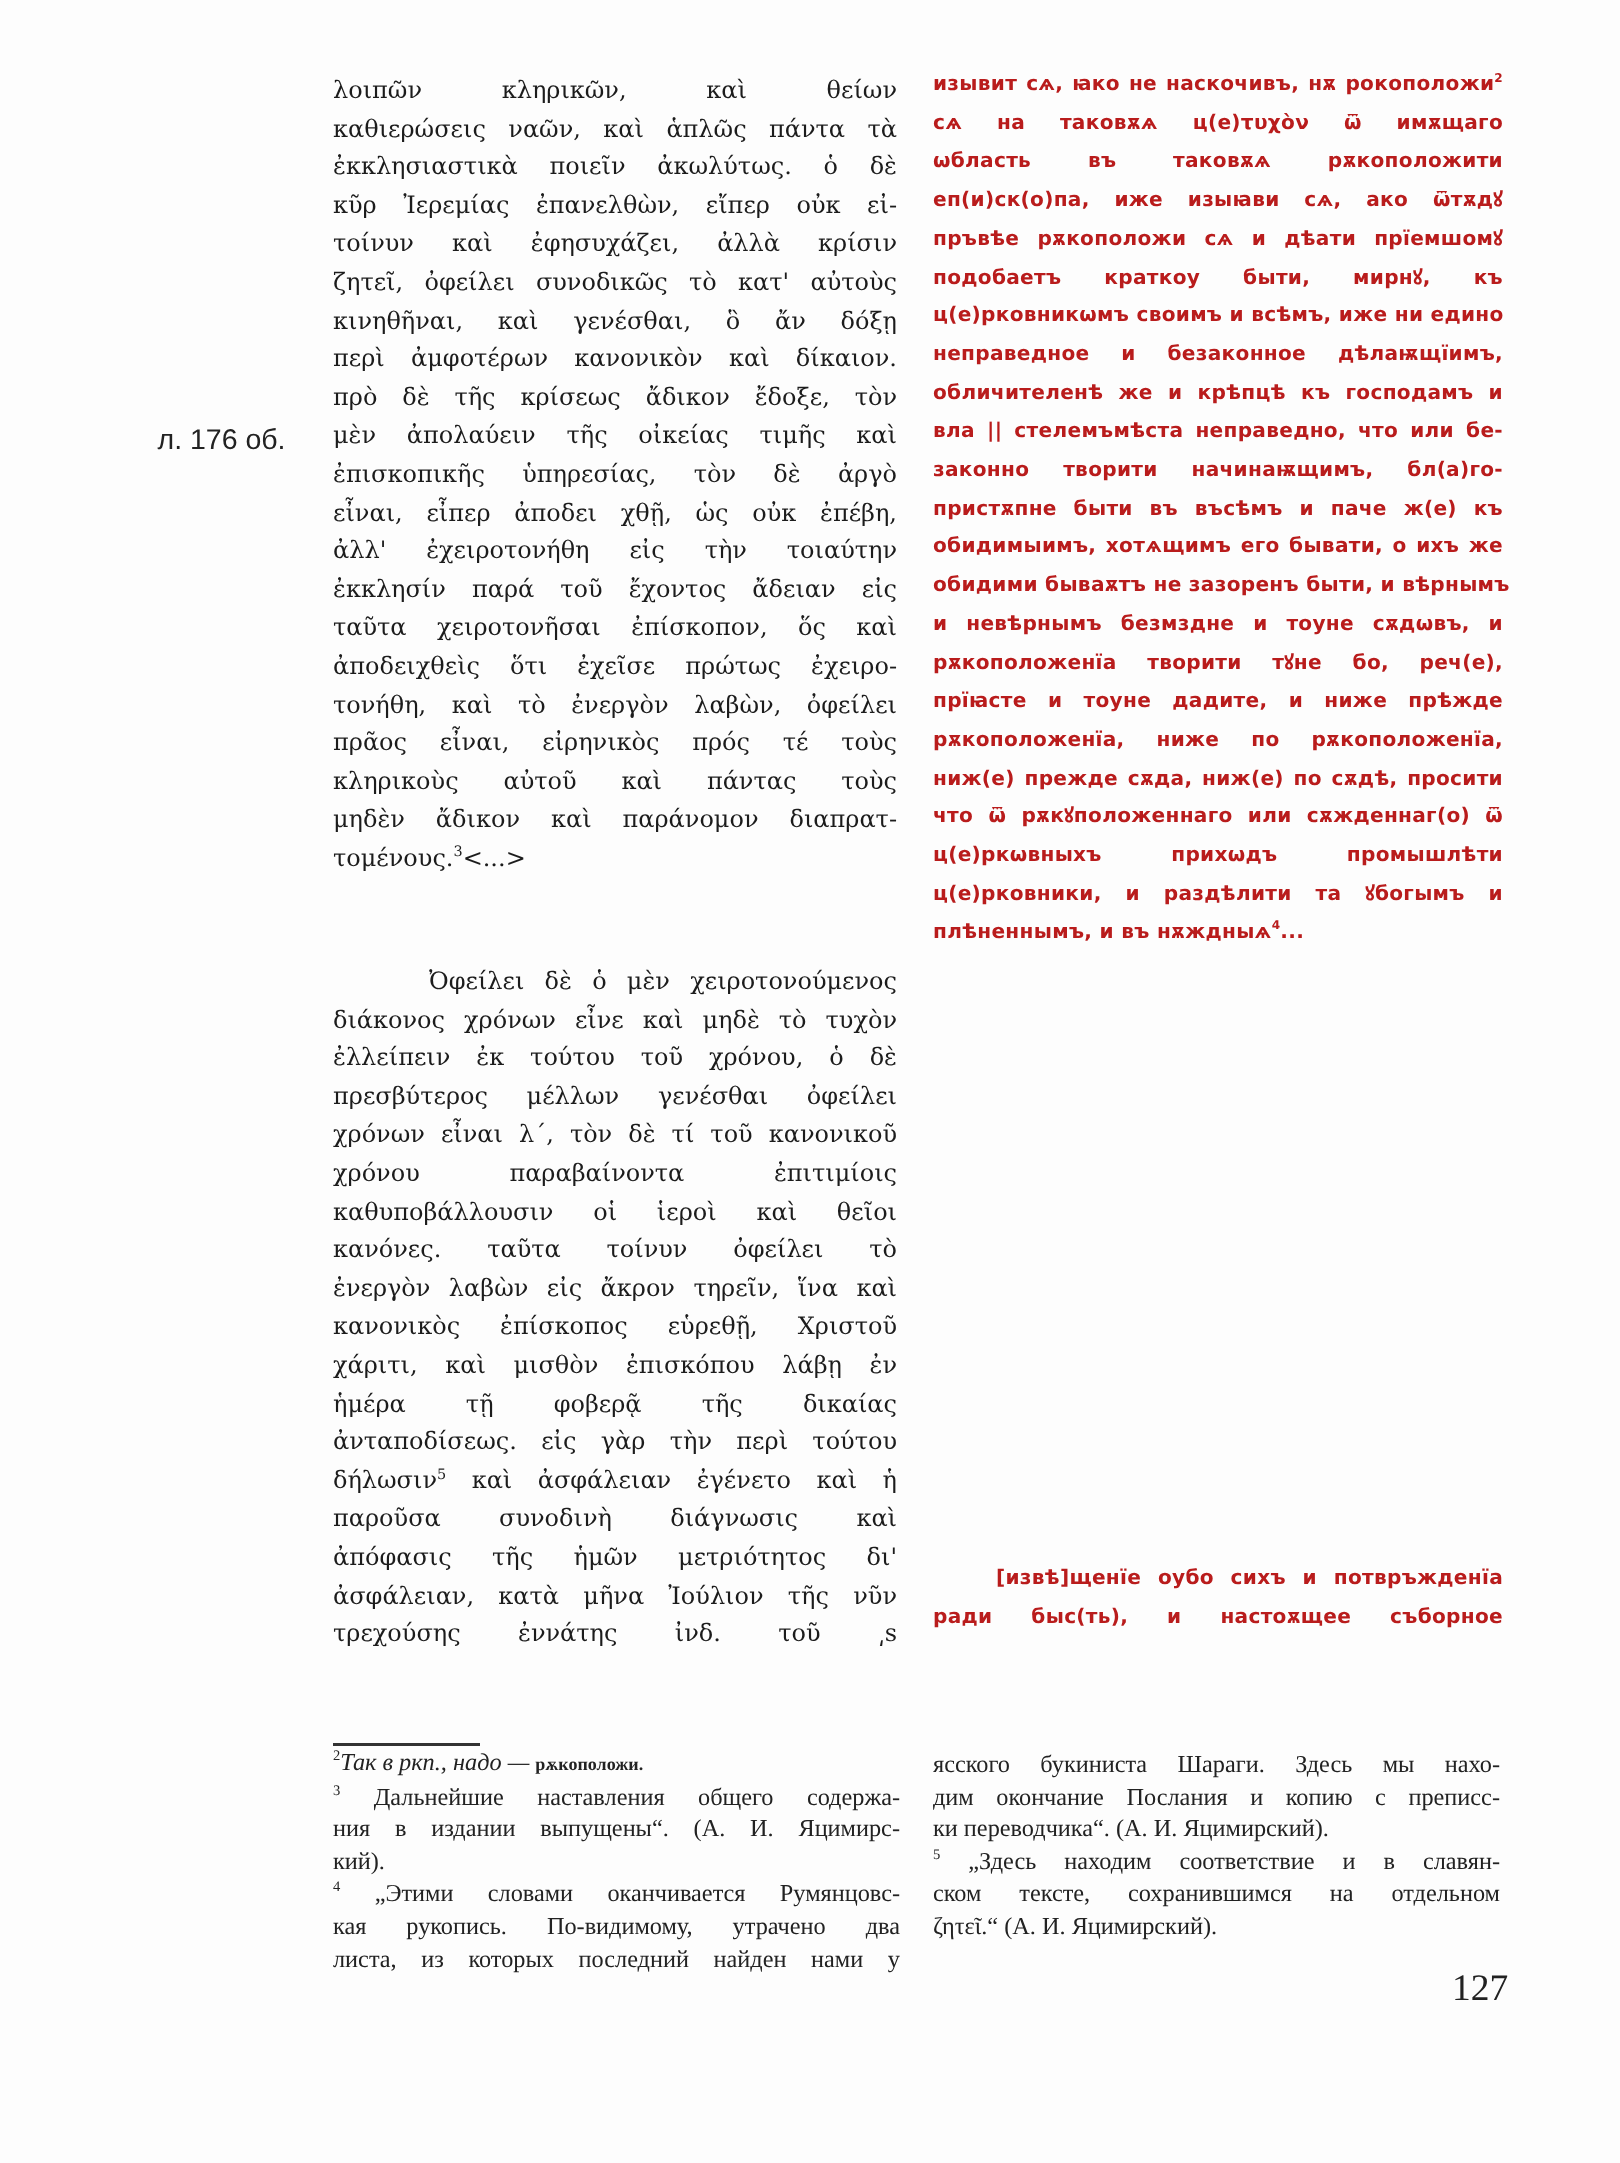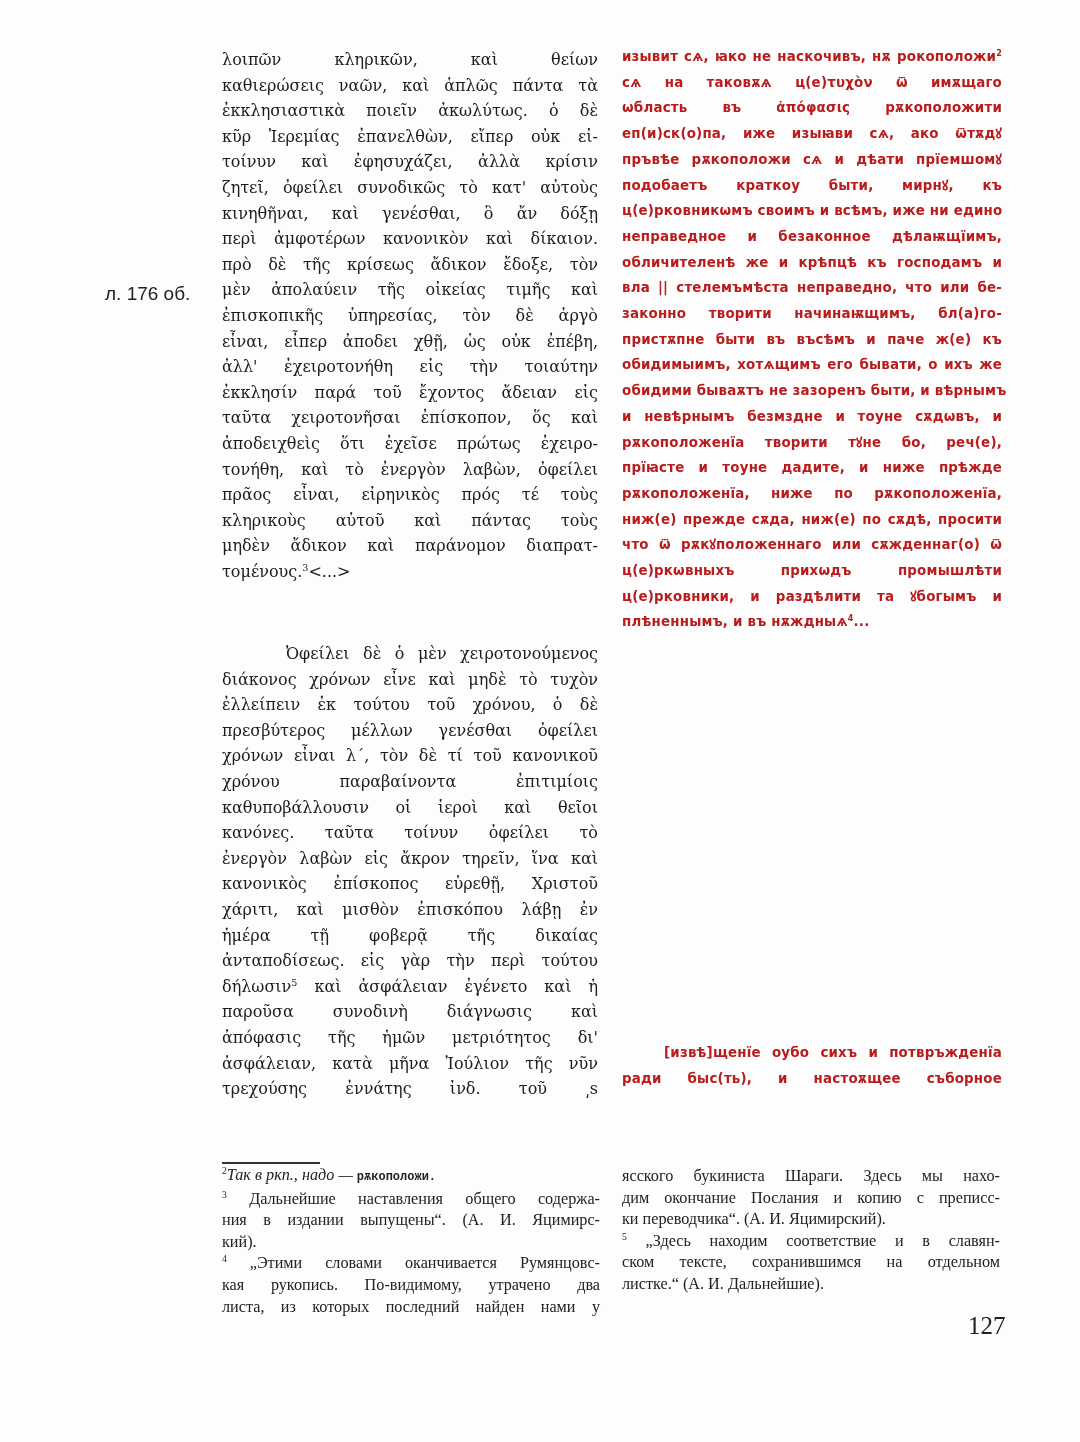--- a/index.html
+++ b/index.html
@@ -76,21 +76,21 @@
       font-size: 16.2px;
       line-height: 21.6px;
       color: #222;
       width: 378px;
     }
     .fn-left { left: 222px; top: 1165px; }
     .fn-right { left: 622px; top: 1166px; width: 378px; }
     .fn-col .line { display: block; white-space: nowrap; text-align: justify; text-align-last: justify; }
     .fn-col .line.last { text-align-last: left; }
     .fn-col .italic { font-style: italic; }
-    .fn-col .slav { font-family: Liberation Mono, monospace; font-weight: bold; font-size: 12px; margin-top: 24px; }
+    .fn-col .slav { font-family: Liberation Serif, serif; font-weight: bold; font-size: 12px; margin-top: 24px; }
     sup { font-size: 0.6em; line-height: 0; vertical-align: super; }
 
     .page-number {
       position: absolute;
       left: 968px;
       top: 1312px;
       font-family: "Liberation Serif", serif;
       font-size: 25px;
       color: #222;
     }
@@ -143,21 +143,21 @@
     <span class="line"><span>δήλωσιν</span><sup>5</sup><span> καὶ ἀσφάλειαν ἐγένετο καὶ ἡ</span></span>
     <span class="line">παροῦσα συνοδινὴ διάγνωσις καὶ</span>
     <span class="line">ἀπόφασις τῆς ἡμῶν μετριότητος δι'</span>
     <span class="line">ἀσφάλειαν, κατὰ μῆνα Ἰούλιον τῆς νῦν</span>
     <span class="line">τρεχούσης ἐννάτης ἰνδ. τοῦ ͵ѕ</span>
   </div>
 
   <div class="slav-col slav-a">
     <span class="line"><span>изывит сѧ, ꙗко не наскочивъ, нѫ рокоположи</span><sup>2</sup></span>
     <span class="line">сѧ на таковѫѧ ц(е)τυχὸν ѿ имѫщаго</span>
-    <span class="line">ѡбласть въ ἀπόφασις рѫкоположити</span>
+    <span class="line">ѡбласть въ таковѫѧ рѫкоположити</span>
     <span class="line">еп(и)ск(о)па, иже изыꙗви сѧ, ако ѿтѫдꙋ</span>
     <span class="line">пръвѣе рѫкоположи сѧ и дѣати прїемшомꙋ</span>
     <span class="line">подобаетъ краткоу быти, мирнꙋ, къ</span>
     <span class="line">ц(е)рковникѡмъ своимъ и всѣмъ, иже ни едино</span>
     <span class="line">неправедное и безаконное дѣлаѭщїимъ,</span>
     <span class="line">обличителенѣ же и крѣпцѣ къ господамъ и</span>
     <span class="line">вла || стелемъмѣста неправедно, что или бе-</span>
     <span class="line">законно творити начинаѭщимъ, бл(а)го-</span>
     <span class="line">пристѫпне быти въ въсѣмъ и паче ж(е) къ</span>
     <span class="line">обидимыимъ, хотѧщимъ его бывати, о ихъ же</span>
@@ -189,17 +189,17 @@
     <span class="line">кая рукопись. По-видимому, утрачено два</span>
     <span class="line">листа, из которых последний найден нами у</span>
   </div>
 
   <div class="fn-col fn-right">
     <span class="line">ясского букиниста Шараги. Здесь мы нахо-</span>
     <span class="line">дим окончание Послания и копию с преписс-</span>
     <span class="line last">ки переводчика“. (А. И. Яцимирский).</span>
     <span class="line"><sup>5</sup> <span>„Здесь находим соответствие и в славян-</span></span>
     <span class="line">ском тексте, сохранившимся на отдельном</span>
-    <span class="line last">листке.“ (А. И. Дальнейшие).</span>
+    <span class="line last">ζητεῖ.“ (А. И. Яцимирский).</span>
   </div>
 
   <div class="page-number">127</div>
 </div>
 
 </body></html>

